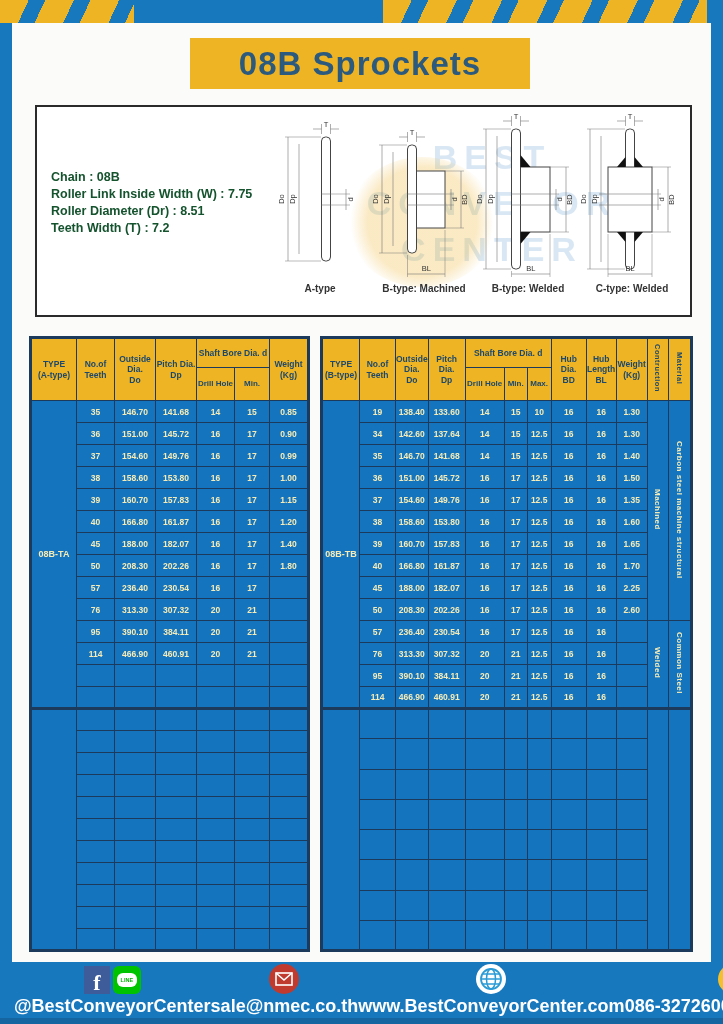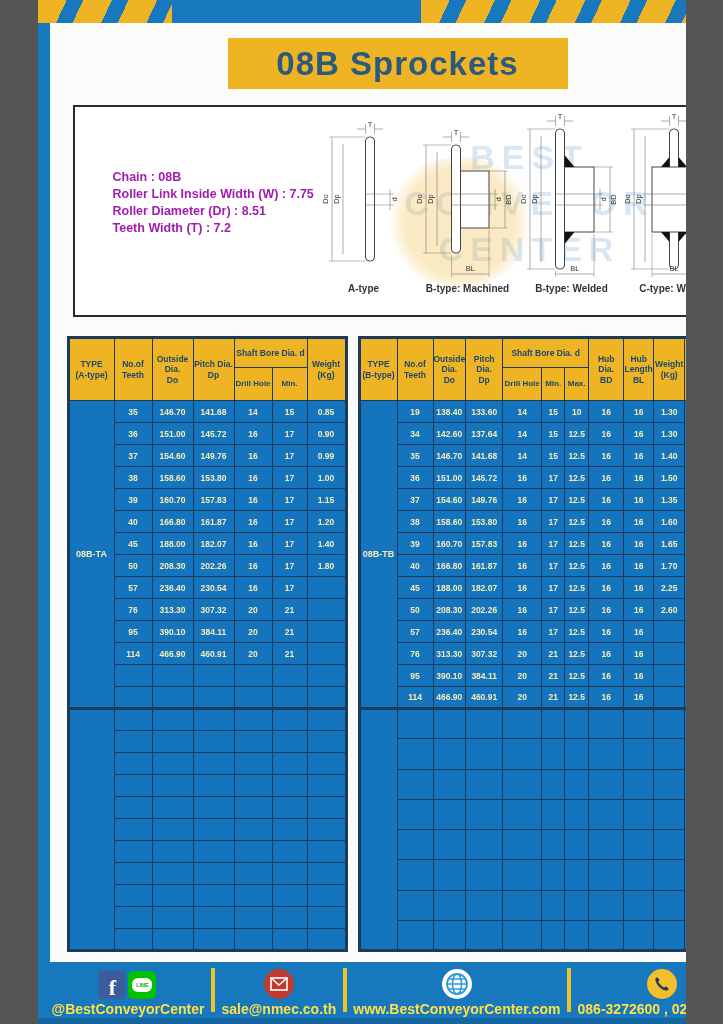--- a/index.html
+++ b/index.html
@@ -1,18 +1,18 @@
 <!DOCTYPE html>
 <html><head>
 <meta charset="utf-8">
 <style>
   * { margin:0; padding:0; box-sizing:border-box; }
   body { font-family:"Liberation Sans", sans-serif; background:#555; }
   #page {
-    position:relative; width:648px; height:1024px; margin:0 auto;
+    position:relative; width:723px; height:1024px; margin:0 auto;
     background:#1878bd; overflow:hidden;
   }
   
   .hazard { position:absolute; top:0; height:23px; background:repeating-linear-gradient(115deg, #eeb424 0 26px, #1878bd 26px 41px); }
   .hz-left  { left:0;   width:134px; }
   .hz-right { left:383px; width:324px; }
   
   #frame {
     position:absolute; left:12px; top:23px; width:699px; height:939px;
     background:#fbfbfa;
@@ -30,21 +30,21 @@
     position:absolute; left:23px; top:82px; width:657px; height:212px;
     border:2px solid #2a2a2a; background:#fff; overflow:hidden; display:flex;
   }
   #wm { position:absolute; left:255px; top:28px; width:400px; height:170px; text-align:center;
         pointer-events:none; }
   #wm .wm-blob { position:absolute; left:55px; top:22px; width:150px; height:130px; border-radius:50%;
         background:radial-gradient(circle, rgba(240,185,60,.30) 0 55%, rgba(240,185,60,0) 72%); }
   #wm .wm-line { font-size:34px; font-weight:bold; letter-spacing:7px; line-height:1.35;
         color:rgba(125,175,215,.30); }
   #specs { width:237px; padding:62px 0 0 14px; position:relative; z-index:2; }
-  #specs .spec-line { font-size:12.5px; font-weight:bold; color:#a21caf; line-height:17px; white-space:nowrap;margin-left:24px; }
+  #specs .spec-line { font-size:12.5px; font-weight:bold; color:#14532d; line-height:17px; white-space:nowrap; }
   #figs { flex:1; display:flex; justify-content:space-between; padding:4px 6px 0 0; position:relative; z-index:2; }
   .fig { width:104px; text-align:center; }
   .fig .cap { font-size:10px; font-weight:bold; color:#333; margin-top:-2px; white-space:nowrap; }
   
   .tablewrap { position:absolute; top:313px; }
   #tableA-mount { left:17px; }
   #tableB-mount { left:308px; }
   table.spk { border-collapse:collapse; table-layout:fixed; background:#1474bd; border:3px solid #1c3a5c; }
   .spk th, .spk td { border:1.6px solid #1c3a5c; padding:0; text-align:center; vertical-align:middle; overflow:hidden; }
   .spk thead th { background:#eeb424; color:#1c486e; font-size:8.5px; font-weight:bold; line-height:1.25; }
@@ -53,21 +53,21 @@
   .spk tbody.b2 tr:first-child td { border-top:3px solid #1c3a5c; }
   .spk td.typecell { font-size:9px; }
   .vhead { writing-mode:vertical-rl; text-orientation:mixed; font-size:7.5px; letter-spacing:.5px; display:inline-block; max-height:58px; }
   .vtext { writing-mode:vertical-rl; text-orientation:mixed; font-size:8px; letter-spacing:.5px; display:inline-block; }
   
   #footer {
     position:absolute; left:0; top:962px; width:723px; height:56px;
     display:flex; align-items:center; justify-content:space-between; padding:0 14px;
   }
   .fgroup { display:flex; flex-direction:column; align-items:center; justify-content:flex-end; height:54px; }
-  .flabel { color:#fde047; font-weight:bold; font-size:14px; white-space:nowrap; margin-top:2px; }
+  .flabel { color:#ffffff; font-weight:bold; font-size:18px; white-space:nowrap; margin-top:2px; }
   .fdiv { width:4px; height:44px; background:#e8c62b; }
   .ficons { display:flex; gap:3px; align-items:center; }
   .fb-icon { width:26px; height:28px; background:#3e5c9a; color:#fff; font-weight:bold; font-size:22px;
              display:flex; align-items:flex-end; justify-content:center; font-family:"Liberation Serif", serif; line-height:1; padding-bottom:0; }
   .line-icon { width:28px; height:28px; background:#00c300; border-radius:6px; display:flex; align-items:center; justify-content:center; }
   .line-bubble { width:20px; height:14px; background:#fff; border-radius:6px; color:#00b300; font-size:5.5px; font-weight:bold;
              display:flex; align-items:center; justify-content:center; }
   .circle-icon { width:30px; height:30px; border-radius:50%; display:flex; align-items:center; justify-content:center; }
   .mail-bg { background:#c13a2e; }
   .globe-bg { background:#ffffff; }

